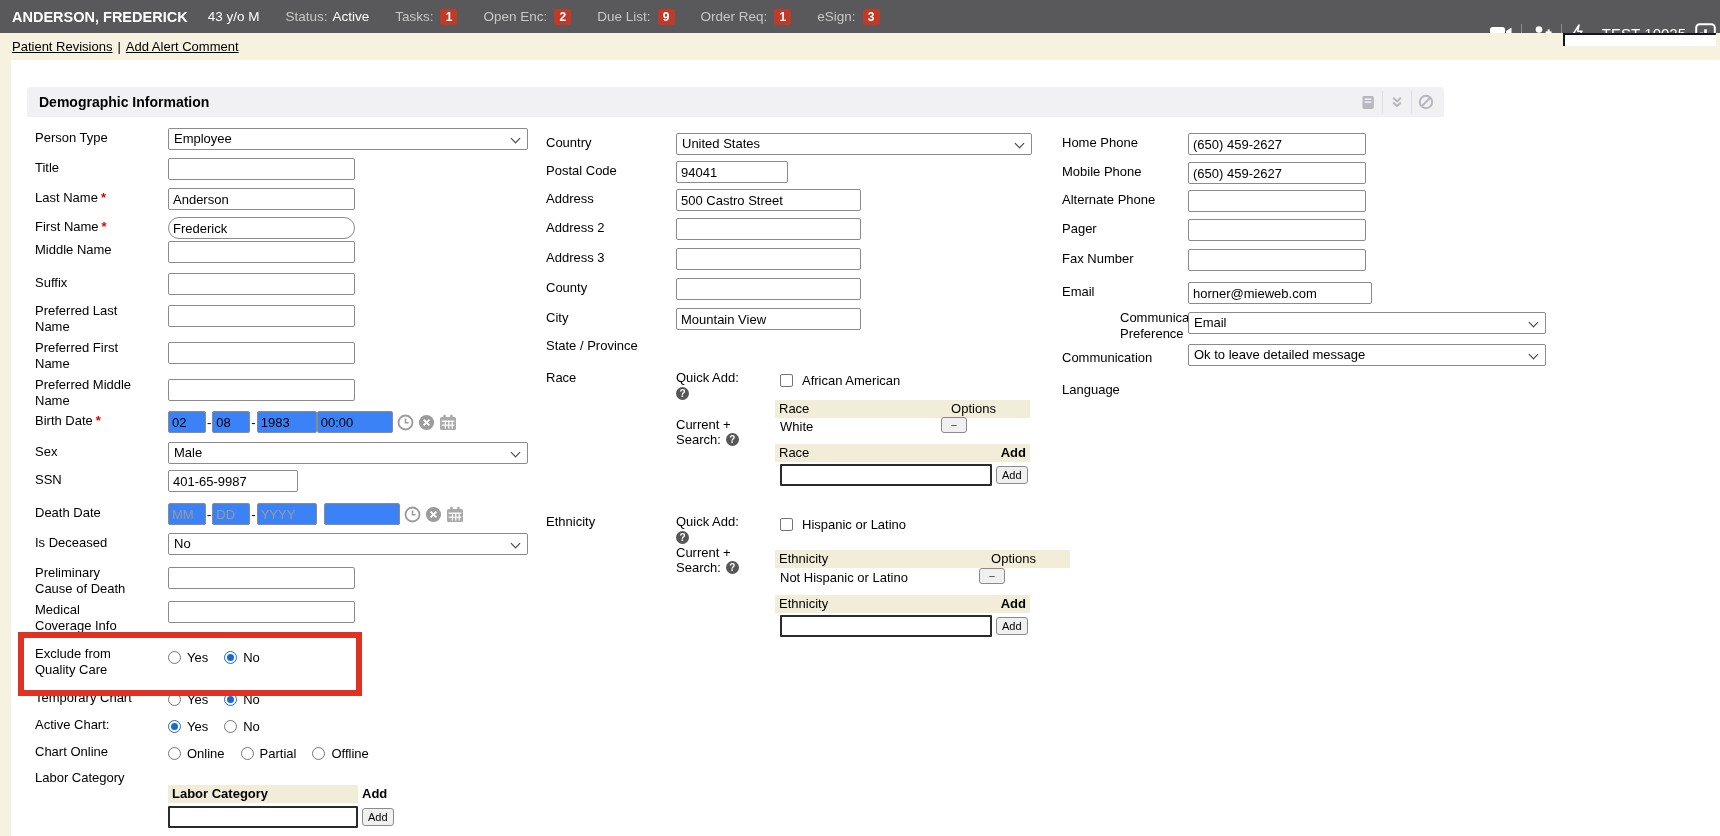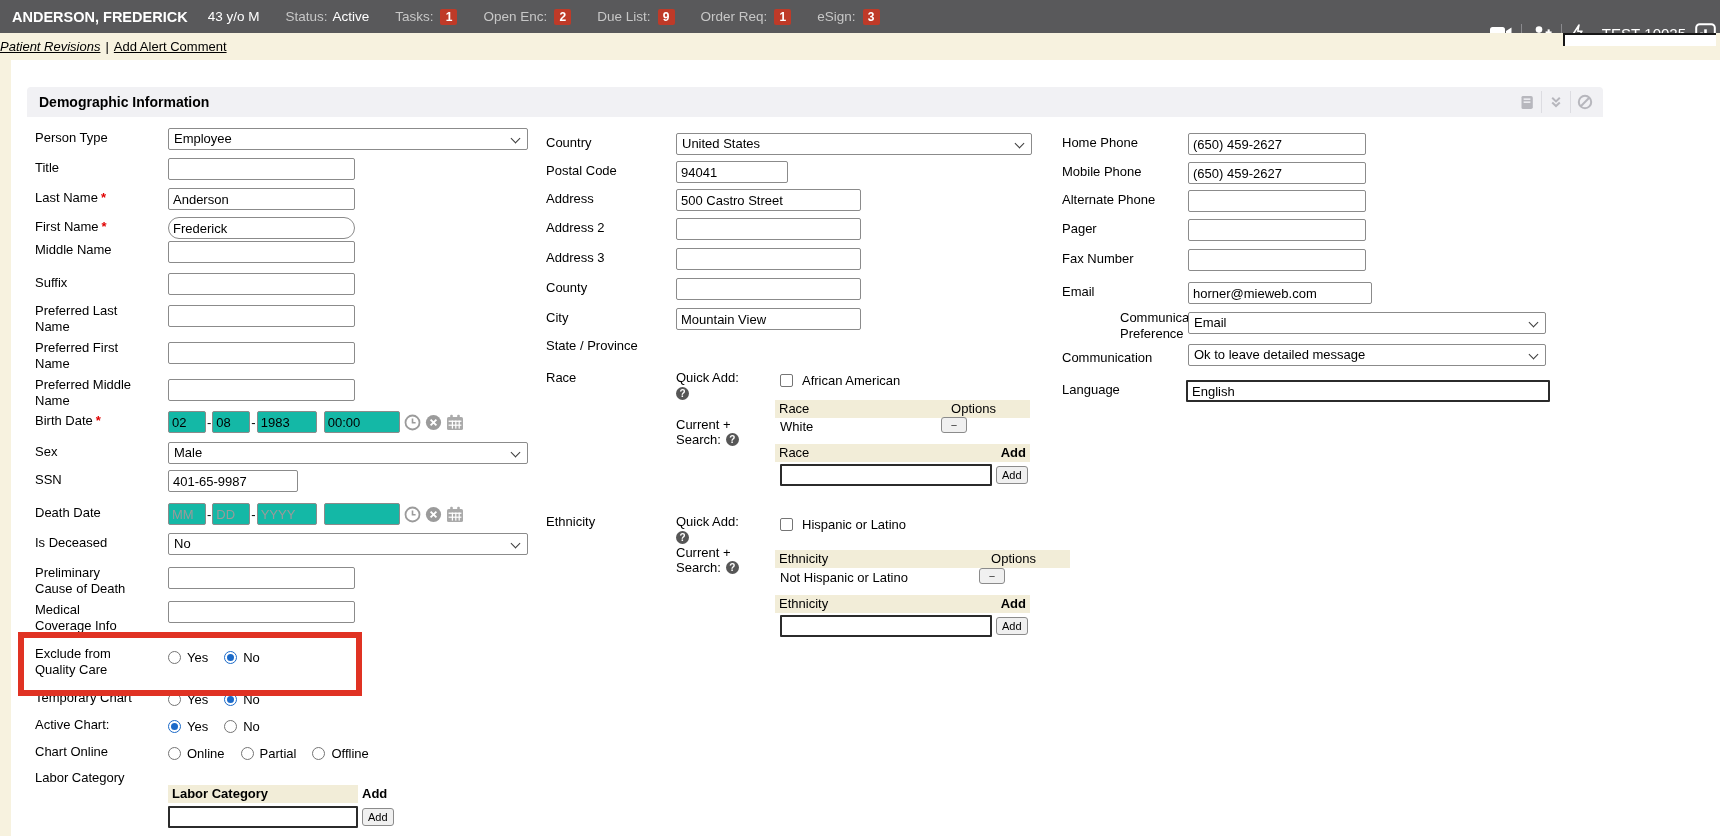--- a/index.html
+++ b/index.html
@@ -14,42 +14,42 @@
   .tb-val{color:#fff;font-size:13.5px;margin-left:5px;}
   .badge{min-width:9px;height:16px;padding:0 4px;background:#bf3a28;border-radius:2px;color:#fff;font-size:12px;font-weight:bold;display:flex;align-items:center;justify-content:center;margin-left:7px;}
   .tb-right{margin-left:auto;display:flex;align-items:center;margin-right:2px;margin-top:33px;}
   .tb-ic{display:flex;align-items:center;justify-content:center;margin:0 9px;cursor:pointer;}
   .vdiv{width:1px;height:18px;background:#8a8a8e;}
   .tb-id{font-size:15px;margin:0 9px;white-space:nowrap;}
 
   
   .linksbar{position:absolute;top:33px;left:0;width:1720px;height:27px;background:#f7f2df;display:flex;align-items:center;font-size:13px;}
   .linksbar a{color:#000;text-decoration:underline;cursor:pointer;}
-  .l1{font-style:italic;}
+  .l1{margin-left:12px;}
   .lsep{margin:0 5px;color:#000;}
   .creamstrip{position:absolute;left:0;top:60px;width:11px;height:776px;background:#f7f2df;}
   .popup-sliver{position:absolute;left:1563px;top:33px;width:151px;height:11px;background:#fff;border-top:2px solid #161616;border-left:2px solid #161616;z-index:4;}
 
   
-  .panel-hdr{position:absolute;left:27px;top:87px;width:1576px;height:30px;background:#f1f1f4;border-radius:4px 4px 0 0;}
+  .panel-hdr{position:absolute;left:27px;top:87px;width:1417px;height:30px;background:#f1f1f4;border-radius:4px 4px 0 0;}
   .panel-title{position:absolute;left:12px;top:7px;font-size:14px;font-weight:bold;color:#000;}
   .hdr-icons{position:absolute;right:4px;top:0;height:30px;display:flex;align-items:center;}
   .hic{width:28px;height:30px;display:flex;align-items:center;justify-content:center;cursor:pointer;}
   .hdiv{width:1px;height:22px;background:#dcdce1;}
 
   
   .lab{position:absolute;font-size:13px;line-height:15.5px;color:#000;width:126px;}
   .req{color:#e00000;font-weight:bold;margin-left:3px;}
   .in{position:absolute;box-sizing:border-box;height:22px;border:1px solid #8b8b8b;border-radius:2px;padding:0 4px;font-family:inherit;font-size:13px;color:#000;background:#fff;}
   .in::placeholder{color:#9a9a9a;}
   .thick{border:2px solid #2b2b2b !important;border-radius:1px !important;}
   .sel{position:absolute;box-sizing:border-box;height:22px;border:1px solid #8b8b8b;border-radius:2px;background:#fff;font-size:13px;line-height:20px;padding:0 22px 0 5px;overflow:hidden;white-space:nowrap;cursor:pointer;}
   .sel::after{content:"";position:absolute;right:8px;top:6px;width:6px;height:6px;border-right:1.8px solid #3c3c3c;border-bottom:1.8px solid #3c3c3c;transform:rotate(45deg);}
   .flexrow{position:absolute;display:flex;align-items:center;}
-  .din{box-sizing:border-box;height:22px;border:1px solid #8b8b8b;border-radius:2px;padding:0 3px;font-family:inherit;font-size:13px;background:#14b8a6;}
+  .din{box-sizing:border-box;height:22px;border:1px solid #8b8b8b;border-radius:2px;padding:0 3px;font-family:inherit;font-size:13px;background:#3b82f6;}
   .din::placeholder{color:#9a9a9a;}
   .dash::after{content:"-";font-size:13px;margin:0 1px;}
   .icbtn{margin-left:4px;display:flex;align-items:center;cursor:pointer;}
   .radio{width:13px;height:13px;border:1px solid #757575;border-radius:50%;background:#fff;box-sizing:border-box;position:relative;cursor:pointer;flex:none;}
   .radio.on{border-color:#1b6ac9;}
   .radio.on::after{content:"";position:absolute;left:2px;top:2px;width:7px;height:7px;border-radius:50%;background:#1b6ac9;}
   .rlab{font-size:13px;margin-left:6px;}
   .rgap{margin-left:16px;}
   .cb{width:13px;height:13px;border:1px solid #757575;border-radius:2px;background:#fff;box-sizing:border-box;cursor:pointer;flex:none;}
   .cblab{font-size:13px;margin-left:9px;}
@@ -196,21 +196,21 @@
   <span class="lab" style="left:35px;top:377px;width:110px;">Preferred Middle Name</span>
   <input class="in" style="left: 168px; top: 379px; width: 187px;" value="">
 
   <span class="lab" style="left:35px;top:413px;"><span>Birth Date</span><span class="req">*</span></span>
   <div class="flexrow" style="left:168px;top:411px;">
     <input class="din" style="width: 38px;" value="02">
     <span class="dash"></span>
     <input class="din" style="width: 38px;" value="08">
     <span class="dash"></span>
     <input class="din" style="width: 60px;" value="1983">
-    <input class="din" style="width: 76px; margin-left: 7px;" value="00:00">
+    <input class="din" style="width: 76px; " value="00:00">
     <span class="icbtn">
       <svg width="17" height="17" viewBox="0 0 17 17">
           <circle cx="8.5" cy="8.5" r="7" stroke="#9b9b9b" stroke-width="1.8" fill="none"></circle>
           <path d="M8.5 4.6 V8.8 H11.6" stroke="#9b9b9b" stroke-width="1.6" fill="none"></path>
         </svg>
     </span>
     <span class="icbtn">
       <svg width="17" height="17" viewBox="0 0 17 17">
           <circle cx="8.5" cy="8.5" r="7.6" fill="#9b9b9b"></circle>
           <path d="M5.6 5.6 L11.4 11.4 M11.4 5.6 L5.6 11.4" stroke="#fff" stroke-width="1.9"></path>
@@ -412,17 +412,16 @@
   <span class="lab" style="left:1062px;top:284px;">Email</span>
   <input class="in" style="left: 1188px; top: 282px; width: 184px;" value="horner@mieweb.com">
 
   <span class="lab" style="left:1120px;top:310px;width:112px;">Communication Preference</span>
   <div class="sel" style="left:1188px;top:312px;width:358px;"><span>Email</span></div>
 
   <span class="lab" style="left:1062px;top:350px;">Communication</span>
   <div class="sel" style="left:1188px;top:344px;width:358px;"><span>Ok to leave detailed message</span></div>
 
   <span class="lab" style="left:1062px;top:382px;">Language</span>
-  <input class="in thick" style="left: 1186px; top: 380px; width: 364px;" value="English">
 
   <div class="redbox"></div>
 
 </div>
 
 </body></html>

